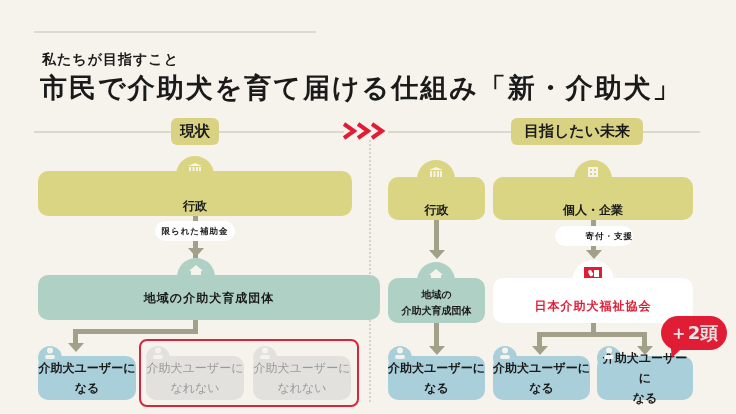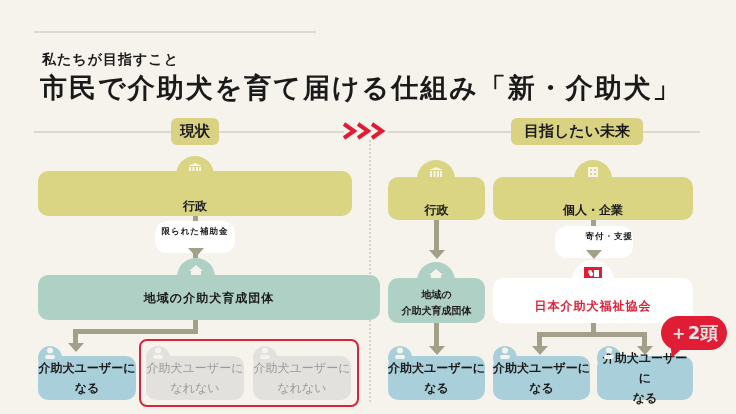--- a/index.html
+++ b/index.html
@@ -39,21 +39,21 @@
   }
   .bump-sm { width: 24px; height: 24px; border-radius: 50%; position: absolute; }
   .stem { position: absolute; background: #a3a08a; width: 5px; }
   .arrowhead {
     position: absolute; width: 0; height: 0;
     border-left: 8px solid transparent; border-right: 8px solid transparent;
     border-top: 9px solid #a3a08a;
   }
   .pill {
     position: absolute; background: #fff; border-radius: 12px;
-    font-size: 8.5px; font-weight: bold; text-align: center; line-height: 20px; height: 32px;
+    font-size: 8.5px; font-weight: bold; text-align: center; line-height: 20px; height: 20px;
     letter-spacing: 1px;
   }
   .redframe { border: 2px solid #d8243d; border-radius: 8px; }
   .badge {
     position: absolute; background: #e01d35; color: #e5e5e5; border-radius: 18px;
     font-weight: bold; font-size: 18px; text-align: center;
   }
 </style>
 </head>
 <body>

